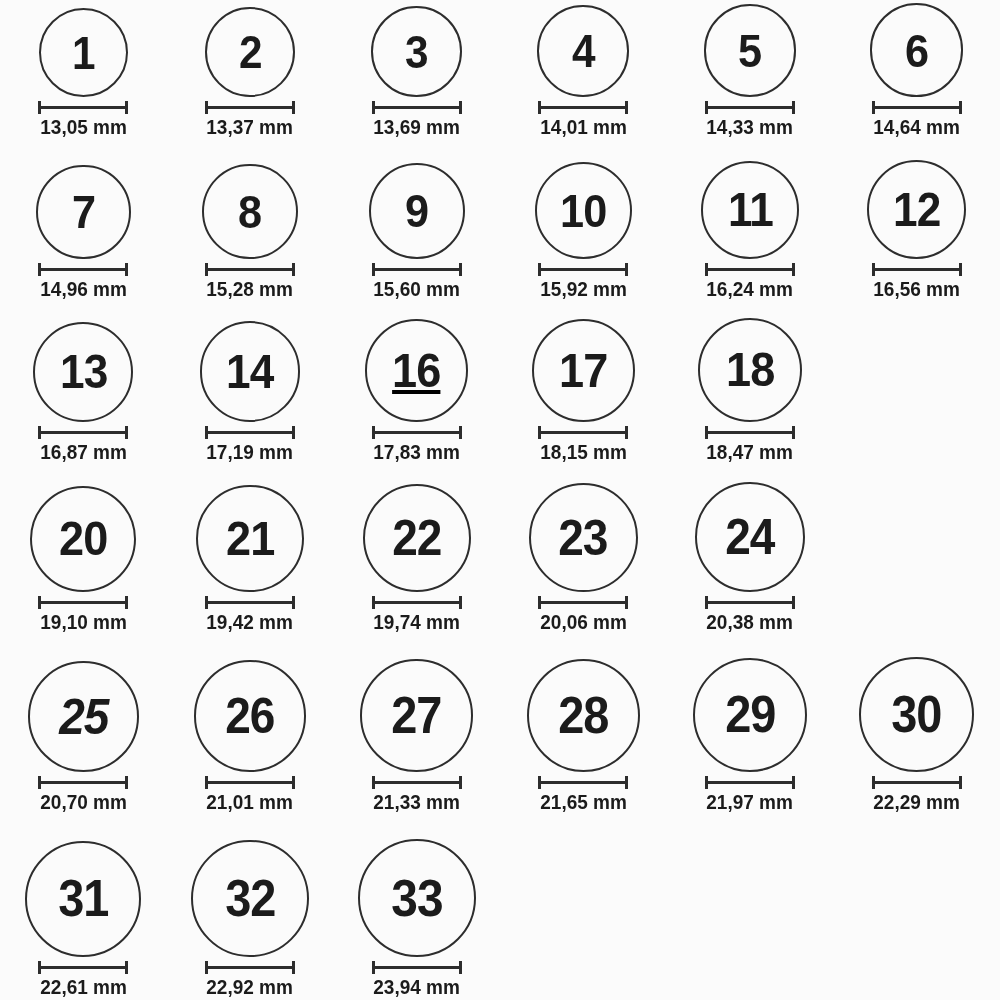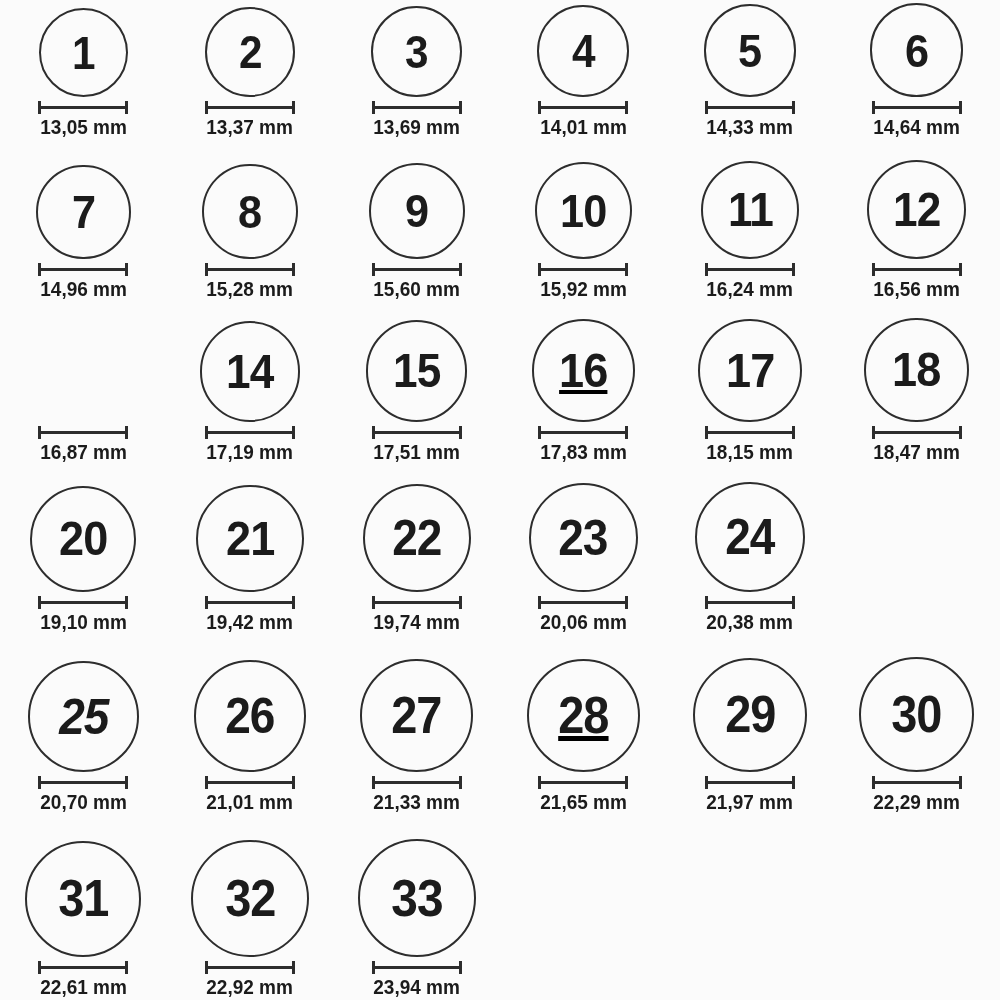--- a/index.html
+++ b/index.html
@@ -164,38 +164,34 @@
       <div class="size-cell">
         <div class="ring-circle" style="width: 98.9688px; height: 98.9688px;">
           <span class="ring-number" style="font-size: 48px;">12</span>
         </div>
         <div class="mline"></div>
         <div class="diameter-label">16,56 mm</div>
       </div>
     </div>
     <div class="size-row" style="height: 163px;">
       <div class="size-cell">
+        <div class="ring-circle" style="width: 99.875px; height: 99.875px;">
+          <span class="ring-number" style="font-size: 48px;">13</span>
+        </div>
         <div class="mline"></div>
         <div class="diameter-label">16,87 mm</div>
       </div>
       <div class="size-cell">
         <div class="ring-circle" style="width: 100.781px; height: 100.781px;">
           <span class="ring-number" style="font-size: 48px;">14</span>
         </div>
         <div class="mline"></div>
         <div class="diameter-label">17,19 mm</div>
       </div>
       <div class="size-cell">
-        <div class="ring-circle" style="width: 101.688px; height: 101.688px;">
-          <span class="ring-number" style="font-size: 48px;">15</span>
-        </div>
-        <div class="mline"></div>
-        <div class="diameter-label">17,51 mm</div>
-      </div>
-      <div class="size-cell">
         <div class="ring-circle" style="width: 102.594px; height: 102.594px; text-decoration: underline;">
           <span class="ring-number" style="font-size: 49px;">16</span>
         </div>
         <div class="mline"></div>
         <div class="diameter-label">17,83 mm</div>
       </div>
       <div class="size-cell">
         <div class="ring-circle" style="width: 103.5px; height: 103.5px;">
           <span class="ring-number" style="font-size: 49px;">17</span>
         </div>
@@ -263,21 +259,21 @@
         <div class="diameter-label">21,01 mm</div>
       </div>
       <div class="size-cell">
         <div class="ring-circle" style="width: 112.562px; height: 112.562px; justify-content: center;">
           <span class="ring-number" style="font-size: 51px;">27</span>
         </div>
         <div class="mline"></div>
         <div class="diameter-label">21,33 mm</div>
       </div>
       <div class="size-cell">
-        <div class="ring-circle" style="width: 113.469px; height: 113.469px; text-decoration: underline;">
+        <div class="ring-circle" style="width: 113.469px; height: 113.469px;">
           <span class="ring-number" style="font-size: 51px;">28</span>
         </div>
         <div class="mline"></div>
         <div class="diameter-label">21,65 mm</div>
       </div>
       <div class="size-cell">
         <div class="ring-circle" style="width: 114.375px; height: 114.375px;">
           <span class="ring-number" style="font-size: 51px;">29</span>
         </div>
         <div class="mline"></div>

